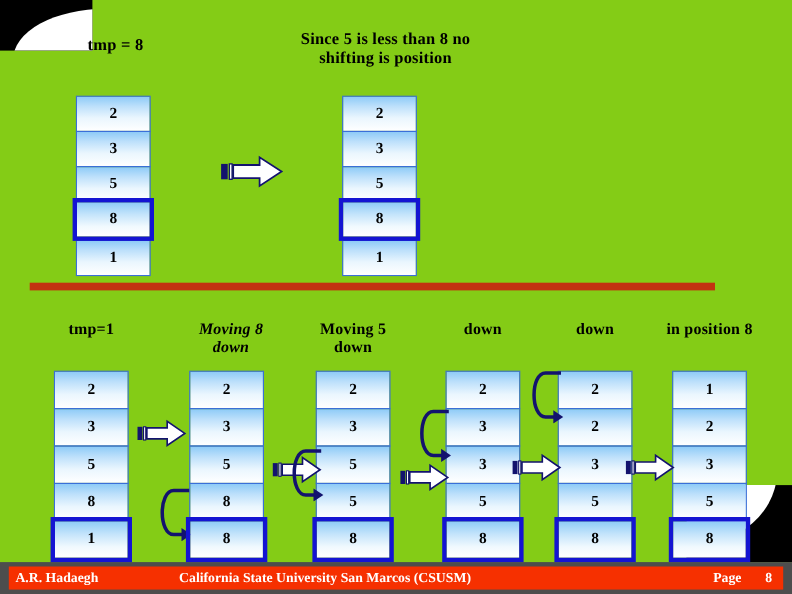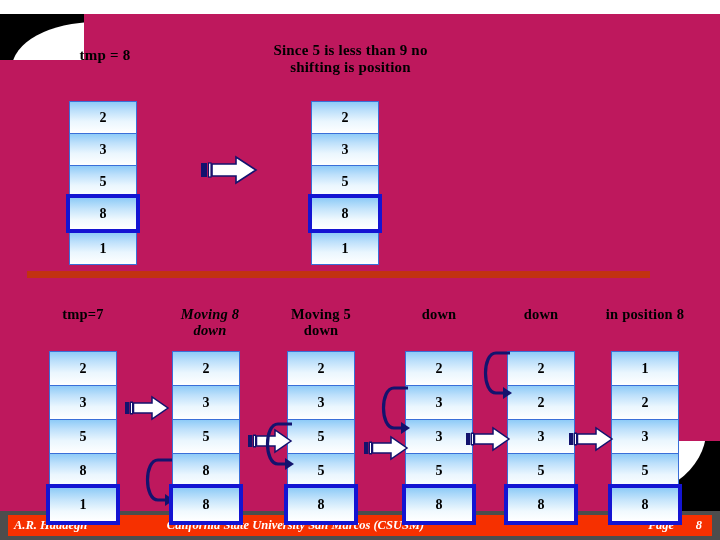--- a/index.html
+++ b/index.html
@@ -5,23 +5,22 @@
   html,body{margin:0;padding:0;}
   body{
     width:720px;height:540px;
     background:#ffffff;
     font-family:"Liberation Serif", serif;
     overflow:hidden;
     position:relative;
   }
   .slide{
     position:absolute;inset:0;
-    background:#be185d;
+    background:#84cc16;
     overflow:hidden;
-    margin-top:14px;
   }
   
   .corner-tl{
     position:absolute;left:0;top:0;width:84px;height:46px;
     background:#000000;
     overflow:hidden;
   }
   .corner-tl::after{
     content:"";position:absolute;left:0;top:0;
     width:84px;height:46px;
@@ -92,40 +91,40 @@
   .footer{
     position:absolute;left:0;bottom:0;width:720px;height:29px;
     background:#4d4d4d;
   }
   .footer-bar{
     position:absolute;left:8px;top:4px;width:704px;height:21px;
     background:#f63000;
   }
   .f-text{
     position:absolute;top:3px;
-    color:#ffffff;font-style:italic;font-weight:bold;font-size:12.5px;
+    color:#ffffff;font-weight:bold;font-size:12.5px;
     white-space:nowrap;
   }
   .f-left{left:6px;}
   .f-center{left:0;width:575px;text-align:center;}
   .f-page{right:38px;}
   .f-num{right:10px;}
 </style>
 </head>
 <body>
 
 <div class="slide">
 
   <div class="corner-tl"></div>
   <div class="corner-br"></div>
 
   <div class="caption cap-top-left">tmp = 8</div>
 
   <div class="caption cap-top-right">
-    <div>Since 5 is less than 9 no</div>
+    <div>Since 5 is less than 8 no</div>
     <div>shifting is position</div>
   </div>
 
   <div class="stack" id="top-left-stack" style="left:69px;top:87px;">
       <div class="cell" style="width: 68px; height: 33px; margin-top: 0px;">2</div>
       <div class="cell" style="width: 68px; height: 33px; margin-top: -1px;">3</div>
       <div class="cell" style="width: 68px; height: 33px; margin-top: -1px;">5</div>
       <div class="cell hl" style="width: 74px; height: 39px; margin-top: -4px; margin-left: -3px;">8</div>
       <div class="cell" style="width: 68px; height: 33px; margin-top: -1px;">1</div>
     </div>
@@ -143,21 +142,21 @@
       <rect x="1" y="8" width="6" height="14" fill="#13136e"></rect>
       <rect x="8.5" y="8" width="2.5" height="14" fill="#ffffff" stroke="#13136e" stroke-width="1.2"></rect>
       <path d="M12 9 L36 9 L36 2 L56 15 L36 28 L36 21 L12 21 Z" fill="#ffffff" stroke="#13136e" stroke-width="1.6" stroke-linejoin="miter"></path>
     </svg>
   </div>
 
   <div class="divider"></div>
 
   <div id="bottom-captions">
       <div class="caption cap-b" style="left: 21px; top: 292px; width: 124px;">
-        <div>tmp=7</div>
+        <div>tmp=1</div>
       </div>
       <div class="caption cap-b" style="left: 148px; top: 292px; width: 124px; font-style: italic;">
         <div>Moving 8</div>
         <div>down</div>
       </div>
       <div class="caption cap-b" style="left: 259px; top: 292px; width: 124px;">
         <div>Moving 5</div>
         <div>down</div>
       </div>
       <div class="caption cap-b" style="left: 377px; top: 292px; width: 124px;">

